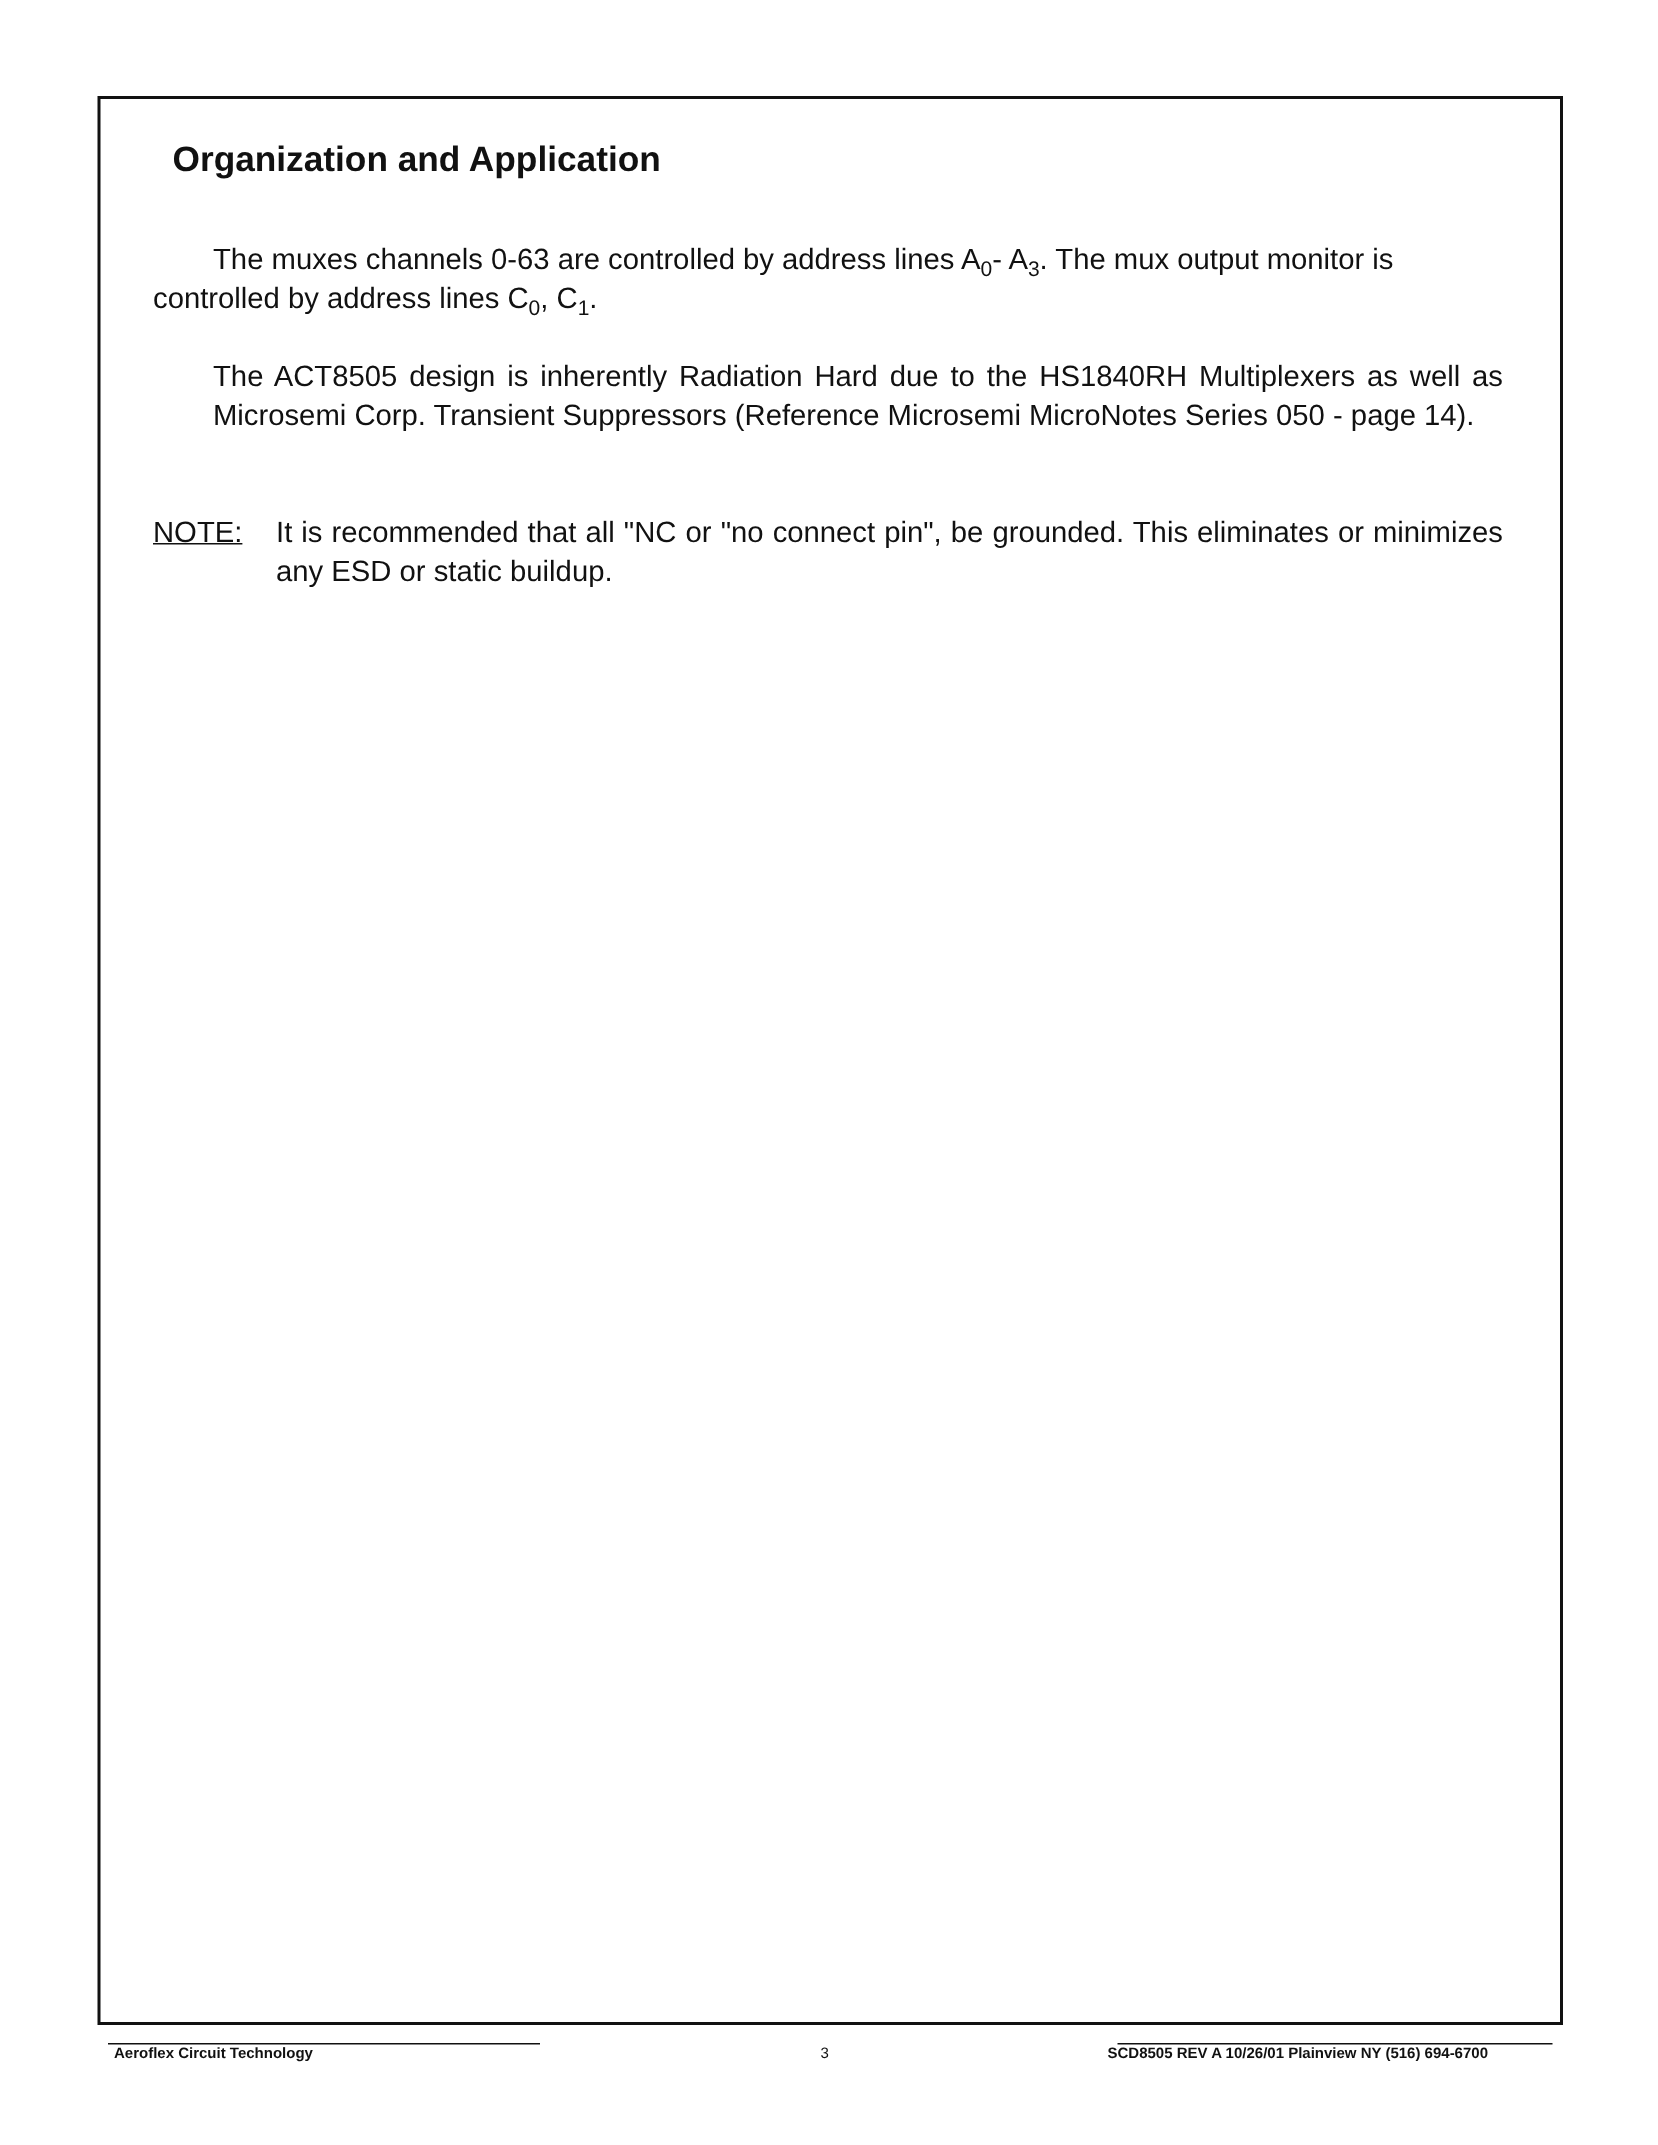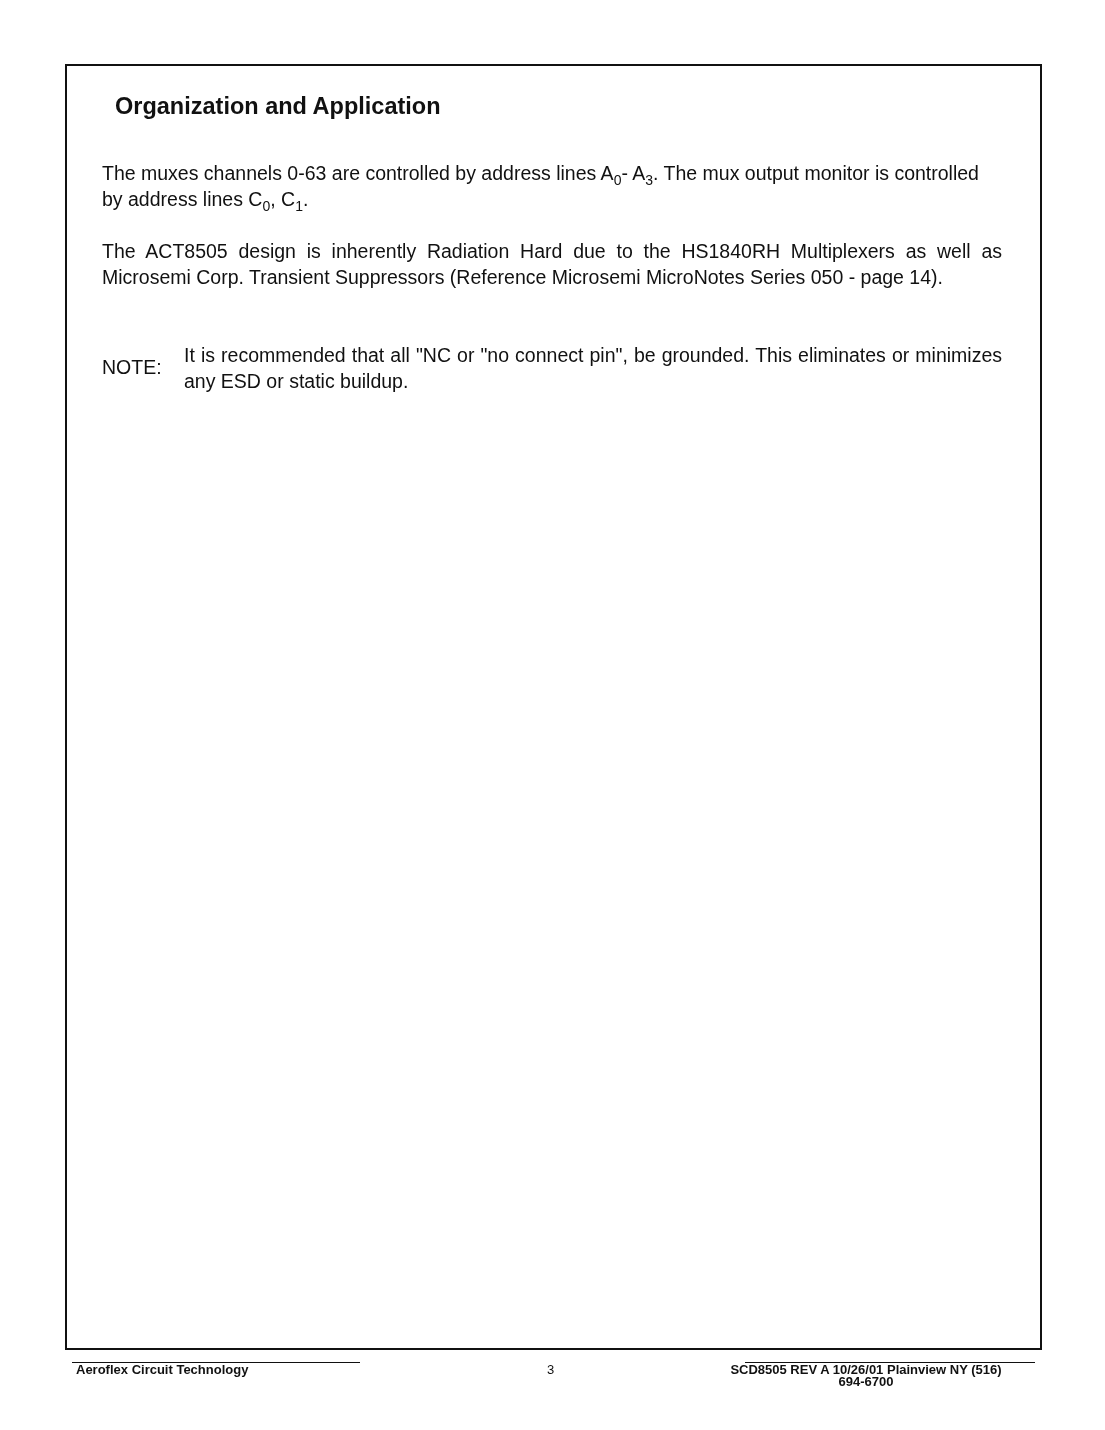--- a/index.html
+++ b/index.html
@@ -3,33 +3,33 @@
 <meta charset="utf-8">
 <style>
   html, body { margin: 0; padding: 0; background: #ffffff; }
   body { width: 1105px; height: 1430px; position: relative; overflow: hidden;
          font-family: "Liberation Sans", sans-serif; color: #111; }
   .frame { position: absolute; left: 65px; top: 64px; width: 973px; height: 1282px;
            border: 2px solid #111; box-sizing: content-box; }
   .content { position: absolute; left: 102px; top: 78px; width: 900px; }
   .heading { font-weight: bold; font-size: 23.5px; line-height: 30px; margin: 13px; }
   .para { font-size: 19.5px; line-height: 26px; margin: 0; }
-  .just { text-align: justify; text-align-last: left; }
+  .just { text-align: justify; text-align-last: left; margin-left: 40px; }
   .p1 { margin-top: 2px; }
   .p2 { margin-top: 26px; }
   .note { margin-top: 52px; position: relative; }
-  .note-label { position: absolute; left: 0; top: 12px; }
+  .note-label { position: absolute; left: 0; top: 0; text-decoration: underline; }
   .note-body { display: block; padding-left: 82px; text-align: justify; text-align-last: left; text-indent: 0; }
   sub { font-size: 14px; vertical-align: -5px; line-height: 0; }
   .footer-rule-left { position: absolute; left: 72px; top: 1362px; width: 288px; border-top: 1px solid #111; }
   .footer-rule-right { position: absolute; left: 745px; top: 1362px; width: 290px; border-top: 1px solid #111; }
-  .footer { position: absolute; top: 1364px; font-size: 13px; font-weight: bold; line-height: 12px; }
+  .footer { position: absolute; top: 1364px; font-size: 10px; font-weight: bold; line-height: 12px; }
   .f-left { left: 76px; }
   .f-center { left: 547px; font-weight: normal; }
-  .f-right { left: 724px; width: 284px; text-align: center; }
+  .f-right { left: 708px; width: 284px; text-align: right; }
 </style>
 </head>
 <body>
 
 <div class="frame"></div>
 
 <div class="content">
   <h1 class="heading">Organization and Application</h1>
 
   <p class="para p1">

